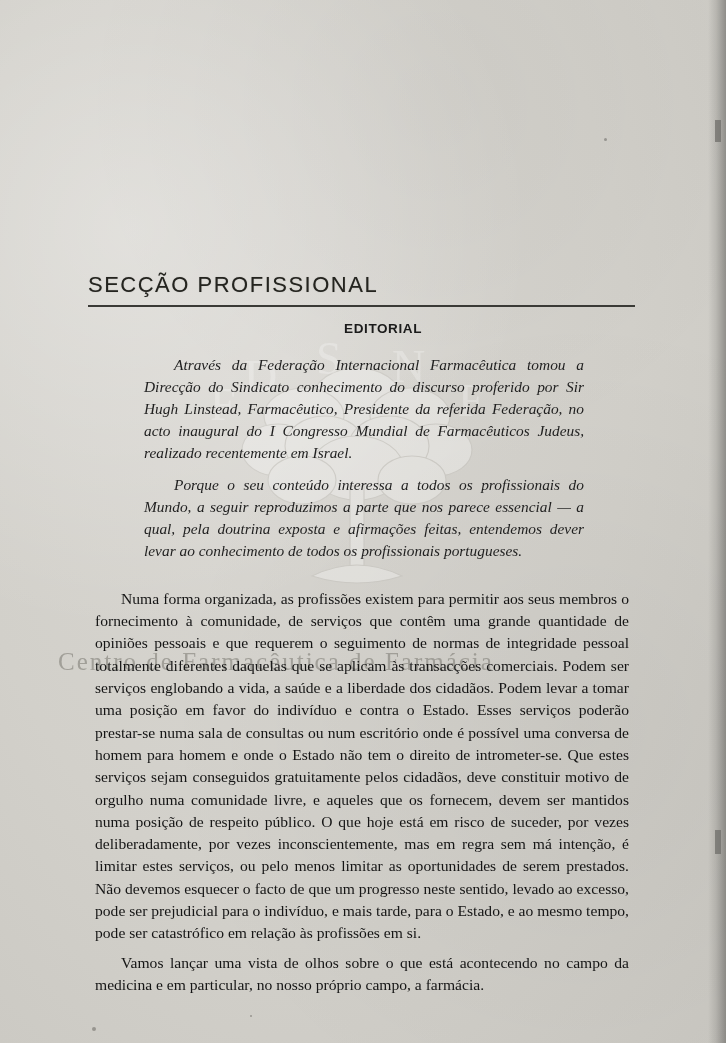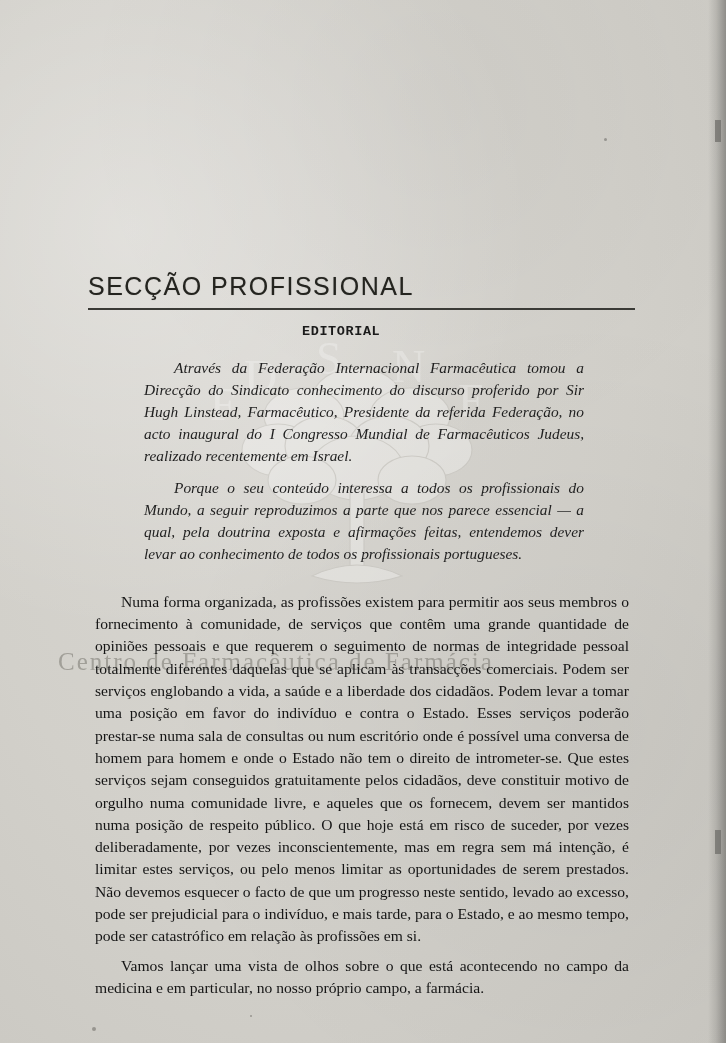--- a/index.html
+++ b/index.html
@@ -101,21 +101,21 @@
     top: 0;
     width: 548px;
     color: #1d1d1d;
   }
 
   h1.section-title {
     margin: 0;
     padding: 272px 0 0 0;
     font-family: "Liberation Sans", sans-serif;
     font-weight: 400;
-    font-size: 25px;
+    font-size: 22px;
     letter-spacing: 1.5px;
     color: #24241f;
     text-shadow: 0 0 1px rgba(0,0,0,.25);
   }
   .rule {
     margin-top: 7px;
     height: 2px;
     width: 547px;
     background: #3a3a36;
   }
@@ -127,22 +127,22 @@
     font-family: "Liberation Serif", serif;
     font-weight: 400;
     font-size: 19.5px;
     letter-spacing: 1.1px;
     color: #222;
   }
 
   .editorial {
     margin: 14px auto 0 auto;
     width: 120px;
-    text-align: left;
-    font-family: Liberation Mono, monospace;
+    text-align: right;
+    font-family: Liberation Sans, sans-serif;
     font-weight: bold;
     font-size: 13.5px;
     letter-spacing: .6px;
     color: #1b1b1b;
   }
 
   .lead {
     margin: 18px 0 0 56px;
     width: 440px;
     font-style: italic;

